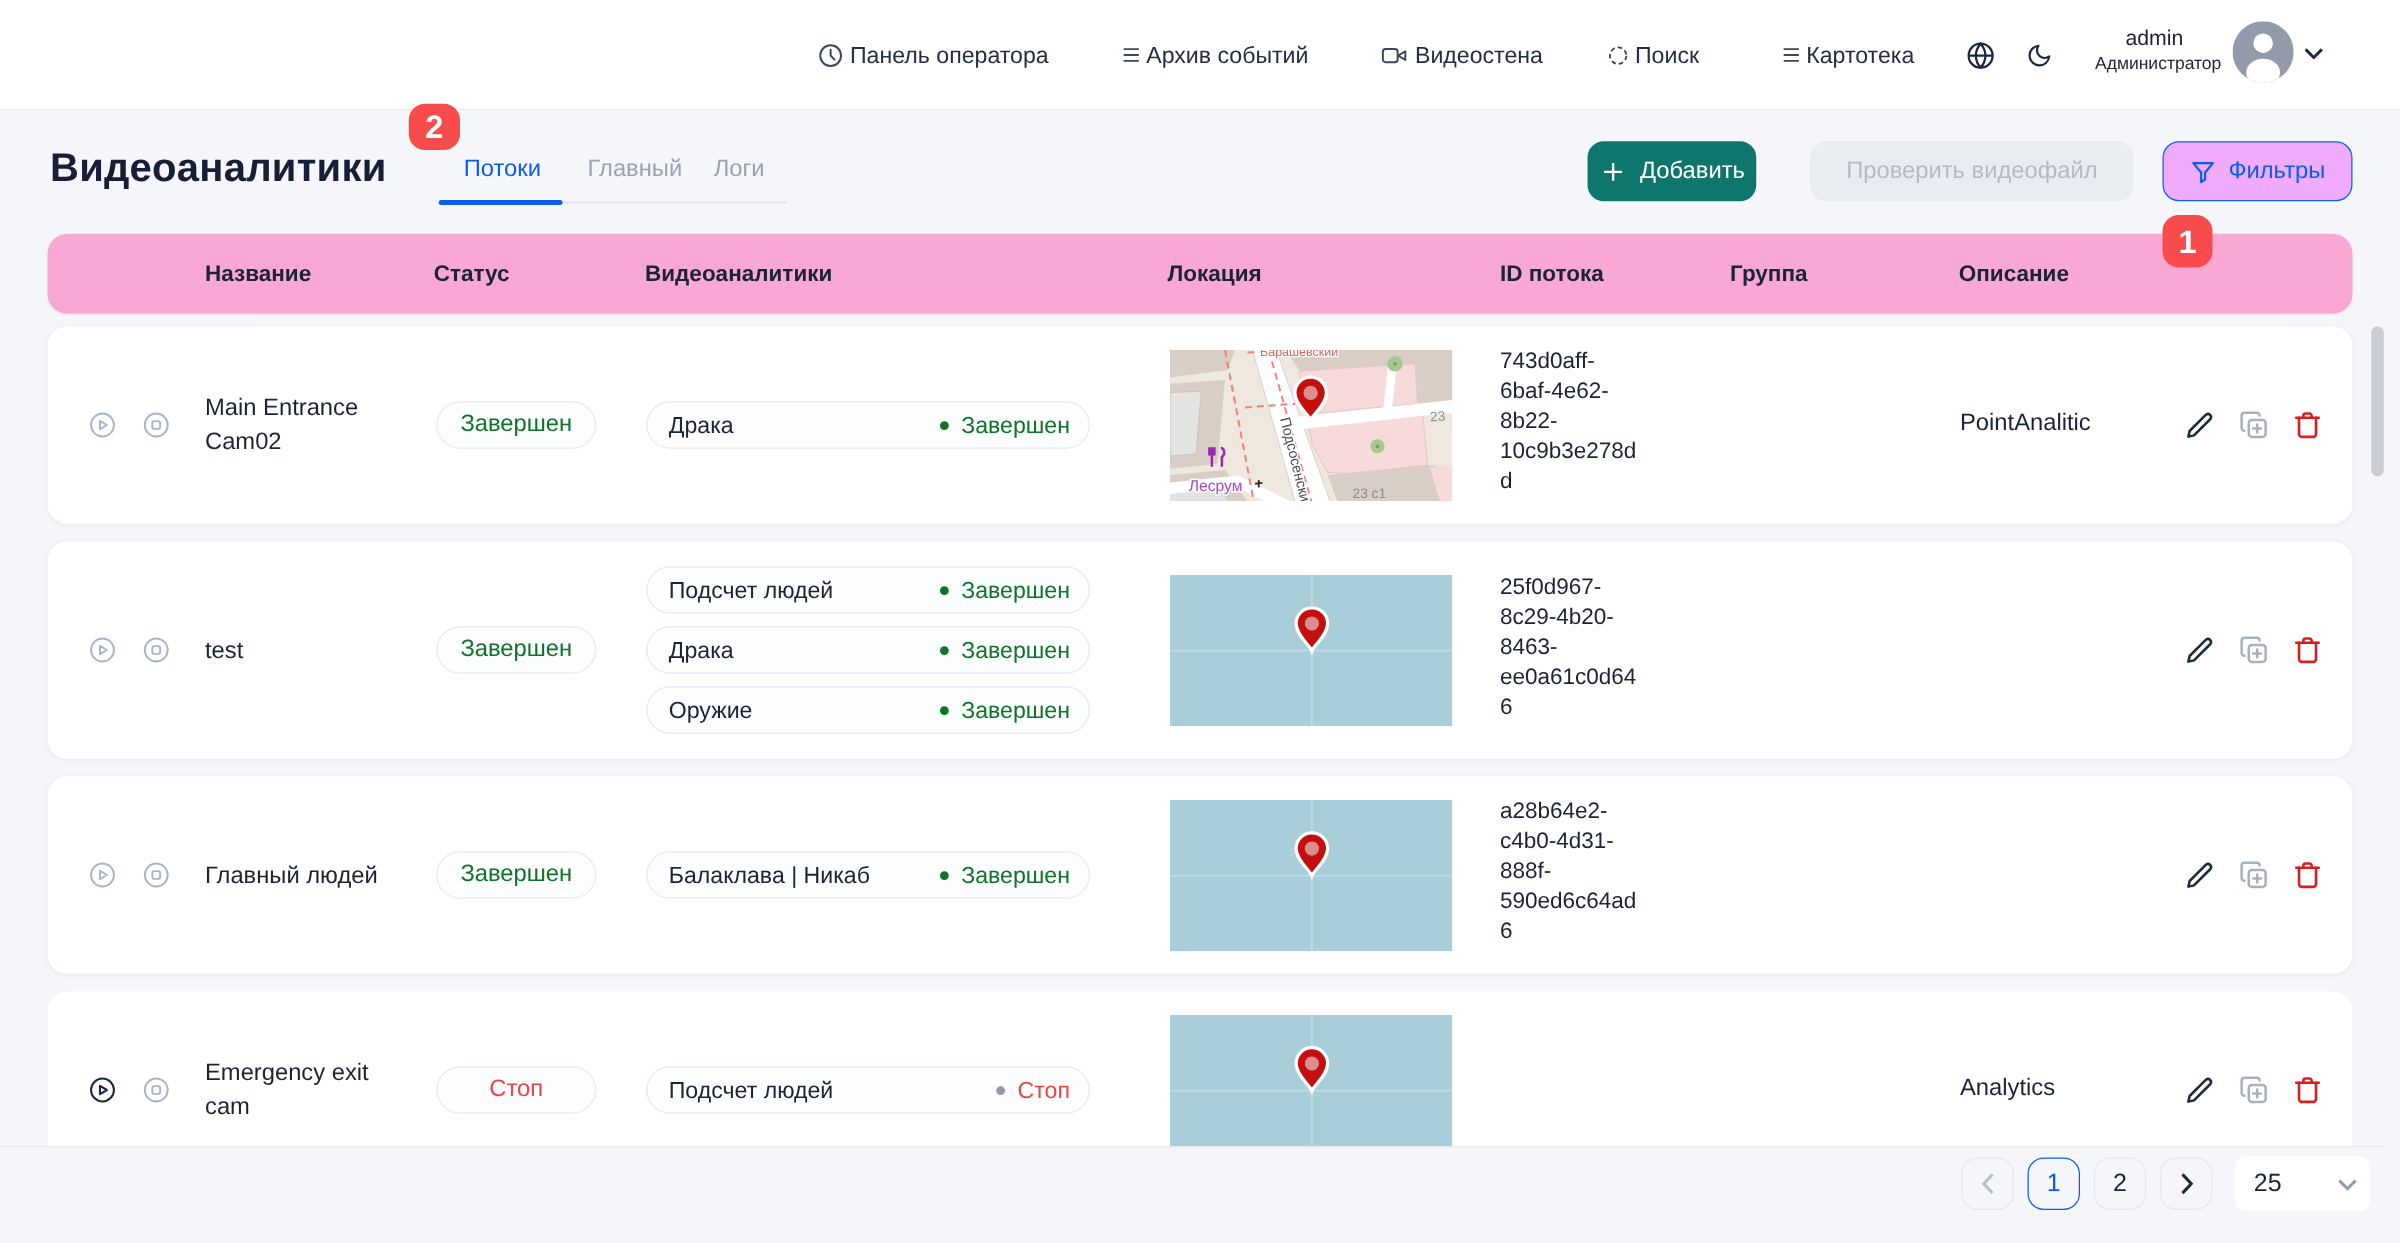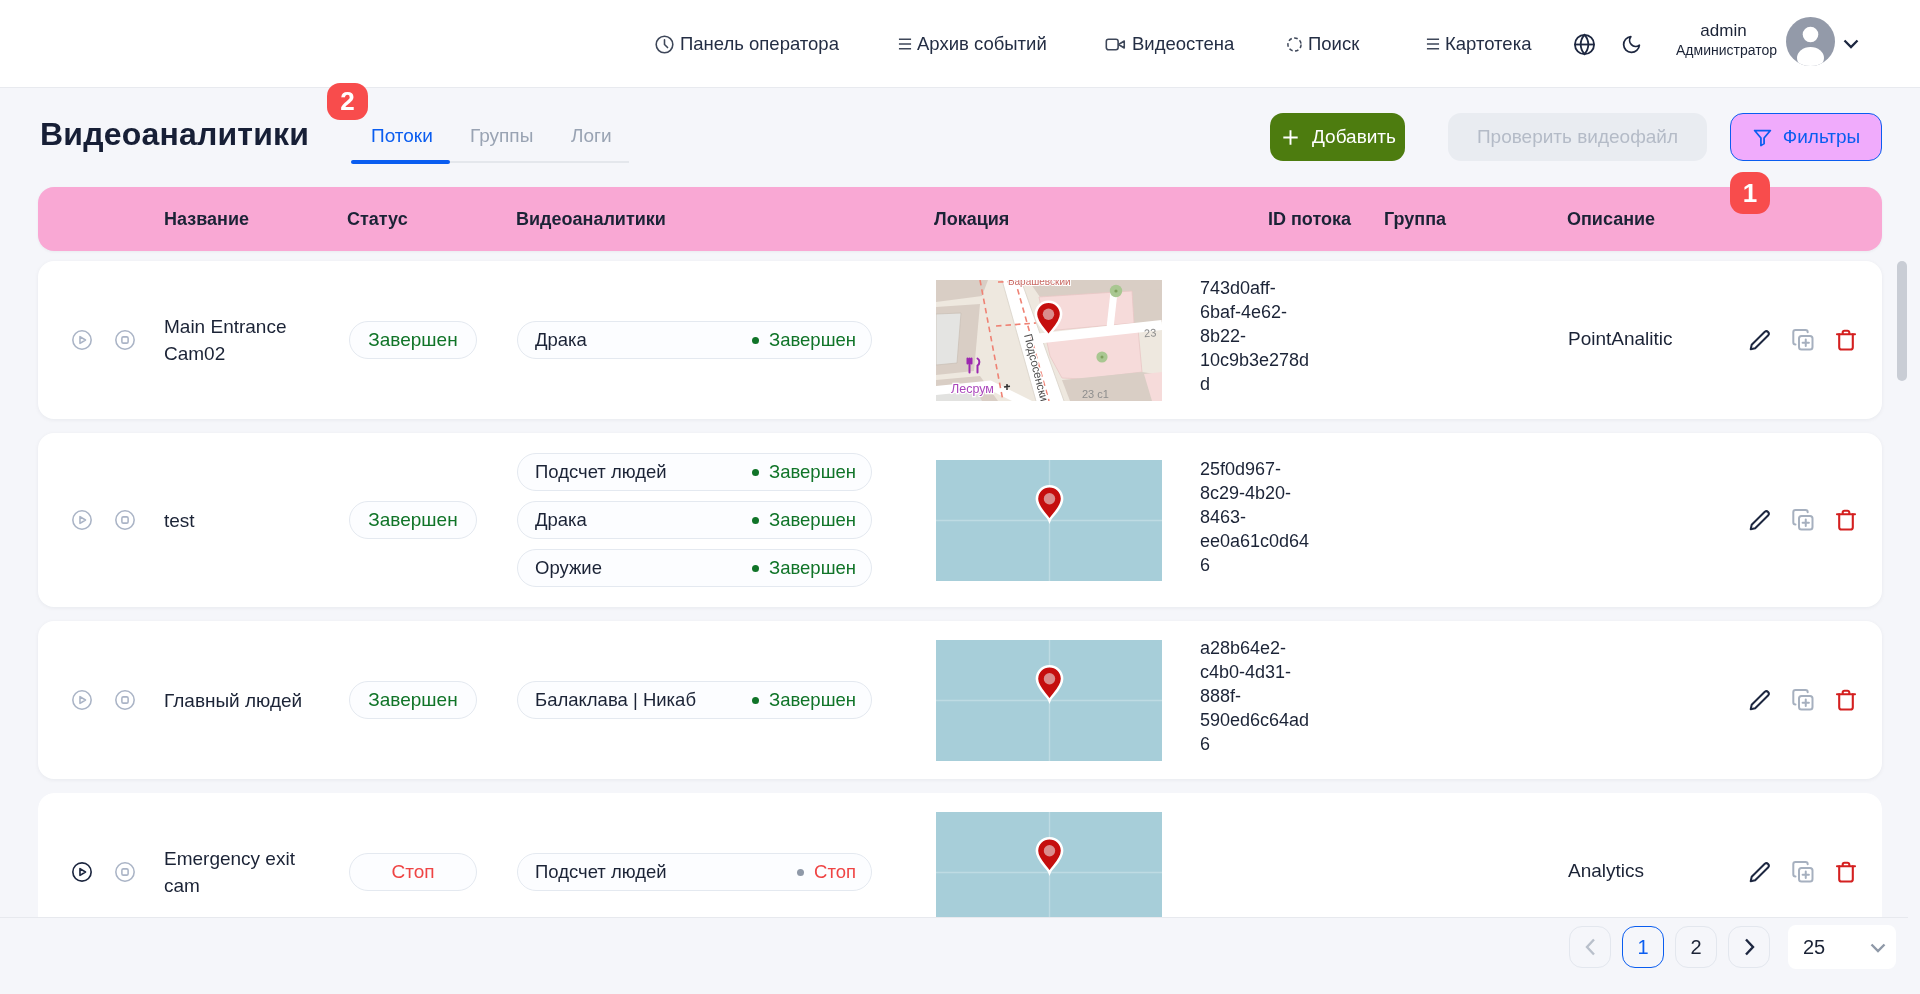--- a/index.html
+++ b/index.html
@@ -13,21 +13,21 @@
 
 .pg-title{position:absolute;left:40px;top:116px;font-size:32px;font-weight:700;color:#171f36;letter-spacing:.2px}
 .tab{position:absolute;top:125px;font-size:19px}
 .tab.on{color:#0a5df0}
 .tab.off{color:#99a3b3}
 .tab-track{position:absolute;left:351px;top:161px;width:278px;height:2px;background:#e4e7ec}
 .tab-bar{position:absolute;left:351px;top:160px;width:99px;height:4px;background:#0a5df0;border-radius:2px}
 .badge{position:absolute;z-index:30;background:#f84c4c;color:#fff;font-size:26px;font-weight:700;display:flex;align-items:center;justify-content:center;border-radius:13px}
 
 .btn{position:absolute;top:113px;height:48px;display:flex;align-items:center;justify-content:center;gap:10px;font-size:19px;border-radius:13px}
-.btn-add{left:1270px;width:135px;background:#4d7c0f;color:#fff}
+.btn-add{left:1270px;width:135px;background:#0f766e;color:#fff}
 .btn-check{left:1448px;width:259px;background:#e9ecf1;color:#b4bbc7}
 .btn-filter{left:1730px;width:152px;background:#f0abfc;border:1.5px solid #0a5df0;color:#0a5df0}
 
 .thead{position:absolute;left:38px;top:187px;width:1844px;height:64px;background:#f9a8d4;border-radius:16px;box-shadow:0 1px 3px rgba(24,34,56,.05)}
 .th{position:absolute;top:0;height:64px;display:flex;align-items:center;font-size:18px;font-weight:700;color:#1b2336}
 .card{position:absolute;left:38px;width:1844px;background:#fff;border-radius:16px;box-shadow:0 1px 4px rgba(24,34,56,.06)}
 .icir{position:absolute;width:22px;height:22px}
 .name{position:absolute;left:126px;width:200px;font-size:19px;line-height:27px;display:flex;flex-direction:column;justify-content:center}
 .schip{position:absolute;left:311px;width:128px;height:38px;border:1px solid #e4e9f0;border-radius:19px;background:#fcfdff;display:flex;align-items:center;justify-content:center;font-size:19px}
 .achip{position:absolute;left:479px;width:355px;height:38px;border:1px solid #e4e9f0;border-radius:19px;background:#fcfdff;display:flex;align-items:center;justify-content:space-between;padding:0 15px 0 17px;font-size:18.5px}
@@ -86,41 +86,41 @@
         <circle cx="24.5" cy="17.5" r="7.8" fill="#fff"></circle>
         <ellipse cx="24.5" cy="41" rx="13.5" ry="11" fill="#fff"></ellipse>
       </g>
     </svg></div>
 <div class="abs" style="left:1843px;top:35px"><svg width="16" height="10" viewBox="0 0 16 10" fill="none" stroke="#1d2740" stroke-width="2.3">
       <path d="M1.5 1.5L8 8l6.5-6.5"></path>
     </svg></div>
 
 <div class="pg-title">Видеоаналитики</div>
 <div class="tab on" style="left:371px">Потоки</div>
-<div class="tab off" style="left:470px">Группы</div>
+<div class="tab off" style="left:470px">Главный</div>
 <div class="tab off" style="left:571px">Логи</div>
 <div class="tab-track"></div>
 <div class="tab-bar"></div>
 <div class="badge" style="left:327px;top:83px;width:41px;height:37px">2</div>
 <div class="badge" style="left:1730px;top:172px;width:40px;height:42px">1</div>
 
 <div class="btn btn-add"><svg width="23" height="23" viewBox="0 0 24 24" fill="none" stroke="#fff" stroke-width="2">
       <path d="M12 4.5v15M4.5 12h15"></path>
     </svg>Добавить</div>
 <div class="btn btn-check">Проверить видеофайл</div>
 <div class="btn btn-filter"><svg width="21" height="21" viewBox="0 0 24 24" fill="none" stroke="#0a5df0" stroke-width="2" stroke-linejoin="round">
       <path d="M3 4h18l-7.2 8.6V19l-3.6 2.3v-8.7L3 4z"></path>
     </svg>Фильтры</div>
 
 <div class="thead">
   <div class="th" style="left:126px">Название</div>
   <div class="th" style="left:309px">Статус</div>
   <div class="th" style="left:478px">Видеоаналитики</div>
   <div class="th" style="left:896px">Локация</div>
-  <div class="th" style="left:1230px">ID потока</div>
+  <div class="th" style="left:1162px">ID потока</div>
   <div class="th" style="left:1346px">Группа</div>
   <div class="th" style="left:1529px">Описание</div>
 </div>
 
 <div class="card" style="top:261px;height:158px">
   <div class="icir" style="left:33px;top:68px"><svg width="22" height="22" viewBox="0 0 24 24" fill="none" stroke="#aab4c6" stroke-width="1.7">
         <circle cx="12" cy="12" r="10"></circle>
         <path d="M9.8 8.3l6 3.7-6 3.7z" stroke-linejoin="round"></path>
       </svg></div>
   <div class="icir" style="left:76px;top:68px"><svg width="22" height="22" viewBox="0 0 24 24" fill="none" stroke="#aab4c6" stroke-width="1.7">

